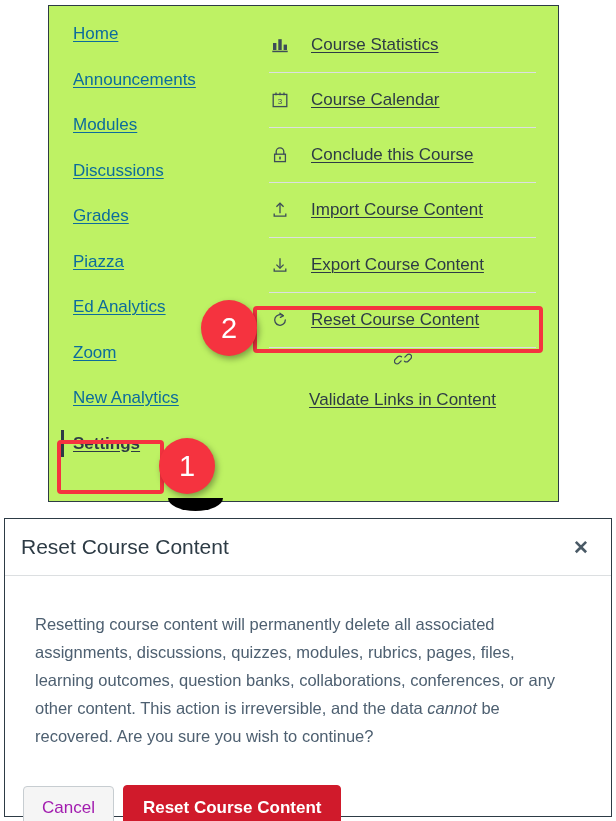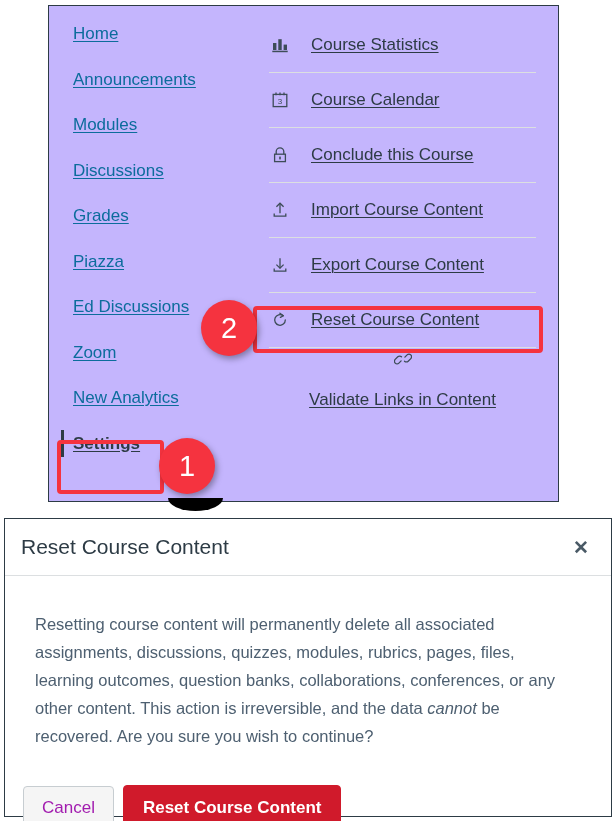--- a/index.html
+++ b/index.html
@@ -18,21 +18,21 @@
 
   
   #top-panel {
     position: absolute;
     left: 48px;
     top: 5px;
     width: 511px;
     height: 497px;
     border: 1px solid #2d3b45;
     box-sizing: border-box;
-    background: #c4b5fd;
+    background: #bef264;
   }
 
   .panel-cols {
     display: flex;
     height: 100%;
     box-sizing: border-box;
   }
 
   
   .nav-col {
@@ -229,21 +229,21 @@
 <div id="top-panel">
   <div class="panel-cols">
 
     <nav class="nav-col">
       <a class="nav-item">Home</a>
       <a class="nav-item">Announcements</a>
       <a class="nav-item">Modules</a>
       <a class="nav-item">Discussions</a>
       <a class="nav-item">Grades</a>
       <a class="nav-item">Piazza</a>
-      <a class="nav-item">Ed Discussions</a>
+      <a class="nav-item">Ed Analytics</a>
       <a class="nav-item">Zoom</a>
       <a class="nav-item">New Analytics</a>
       <a class="nav-item active">Settings</a>
     </nav>
 
     <div class="menu-col">
 
       <div class="menu-item">
         <span class="menu-icon">
           <svg width="18" height="18" viewBox="0 0 18 18" fill="none">

